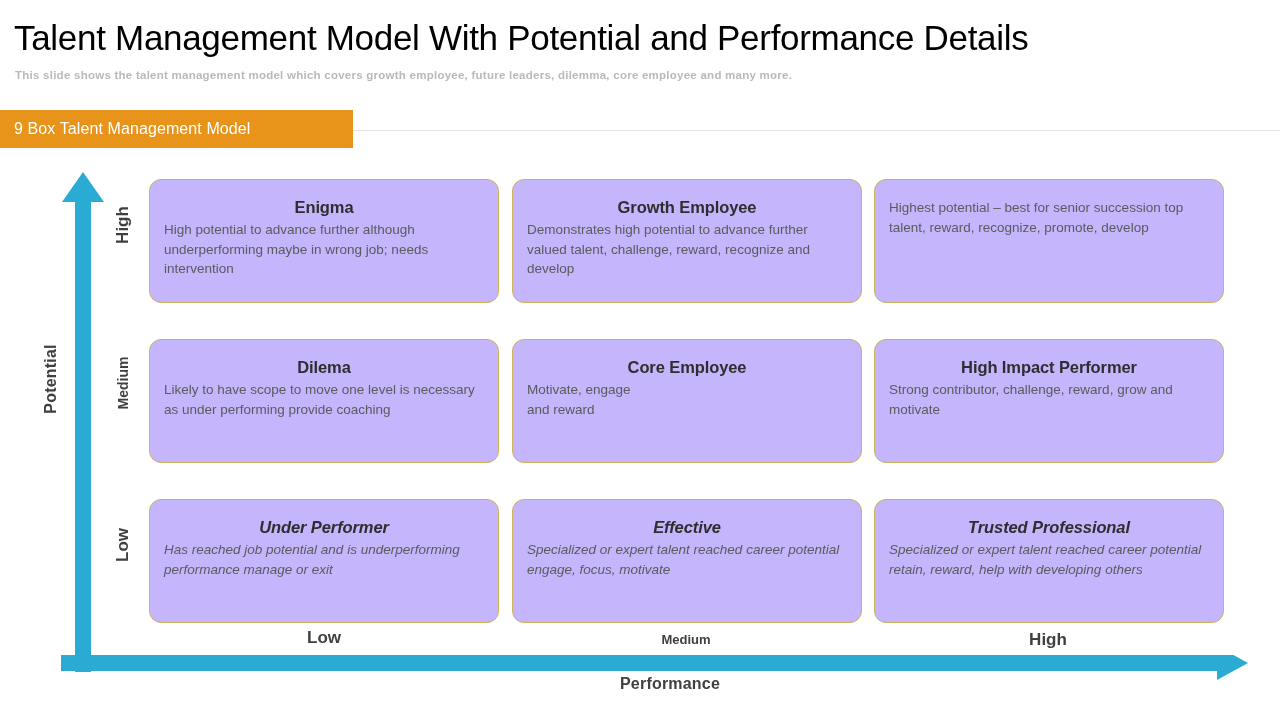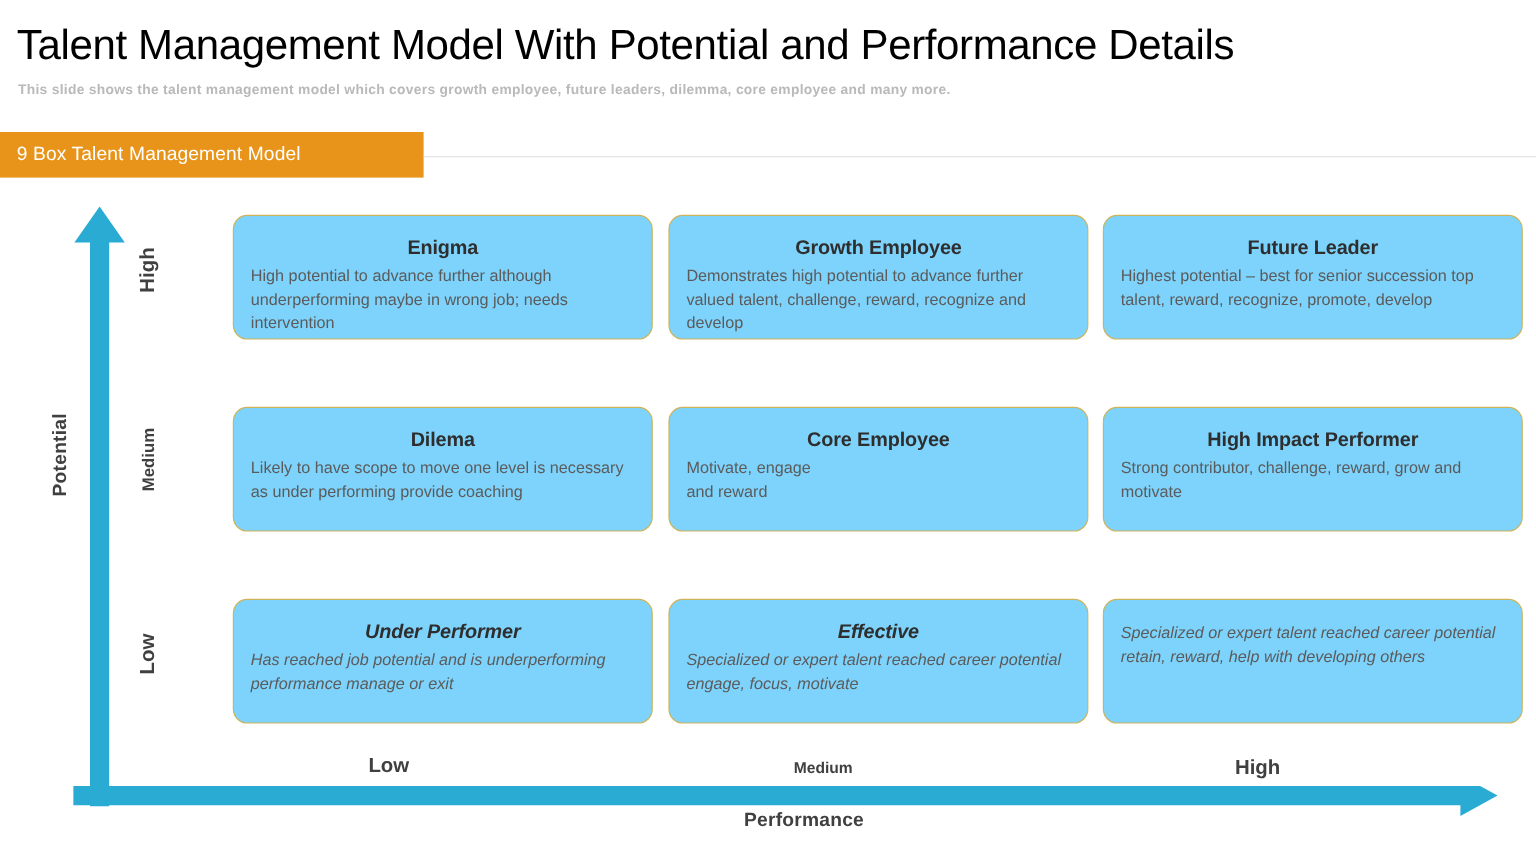--- a/index.html
+++ b/index.html
@@ -141,26 +141,25 @@
   .grid {
     position: absolute;
     left: 149px;
     top: 179px;
     width: 1076px;
     height: 444px;
   }
   .cell {
     position: absolute;
     width: 350px;
-    height: 104px;
+    height: 124px;
     border: 1.6px solid #cdb45a;
     border-radius: 12px;
-    background: #7dd3fc;
+    background: #c4b5fd;
     padding-top: 16px;
-    margin-left: 45px;
   }
   .cell.c0 { left: 0px; }
   .cell.c1 { left: 363px; }
   .cell.c2 { left: 725px; }
   .cell.r0 { top: 0px; }
   .cell.r1 { top: 160px; }
   .cell.r2 { top: 320px; font-style: italic; }
 
   .cell-title {
     text-align: center;
@@ -216,21 +215,20 @@
       <div class="cell-title">Enigma</div>
       <div class="cell-desc">High potential to advance further although underperforming maybe in wrong job; needs intervention</div>
     </div>
 
     <div class="cell r0 c1">
       <div class="cell-title">Growth Employee</div>
       <div class="cell-desc">Demonstrates high potential to advance further valued talent, challenge, reward, recognize and develop</div>
     </div>
 
     <div class="cell r0 c2">
-      <div class="cell-title">Future Leader</div>
       <div class="cell-desc">Highest potential – best for senior succession top talent, reward, recognize, promote, develop</div>
     </div>
 
     <div class="cell r1 c0">
       <div class="cell-title">Dilema</div>
       <div class="cell-desc">Likely to have scope to move one level is necessary as under performing provide coaching</div>
     </div>
 
     <div class="cell r1 c1">
       <div class="cell-title">Core Employee</div>
@@ -247,17 +245,18 @@
       <div class="cell-title">Under Performer</div>
       <div class="cell-desc">Has reached job potential and is underperforming performance manage or exit</div>
     </div>
 
     <div class="cell r2 c1">
       <div class="cell-title">Effective</div>
       <div class="cell-desc">Specialized or expert talent reached career potential engage, focus, motivate</div>
     </div>
 
     <div class="cell r2 c2">
+      <div class="cell-title">Trusted Professional</div>
       <div class="cell-desc">Specialized or expert talent reached career potential retain, reward, help with developing others</div>
     </div>
 
   </div>
 </div>
 
 </body></html>

